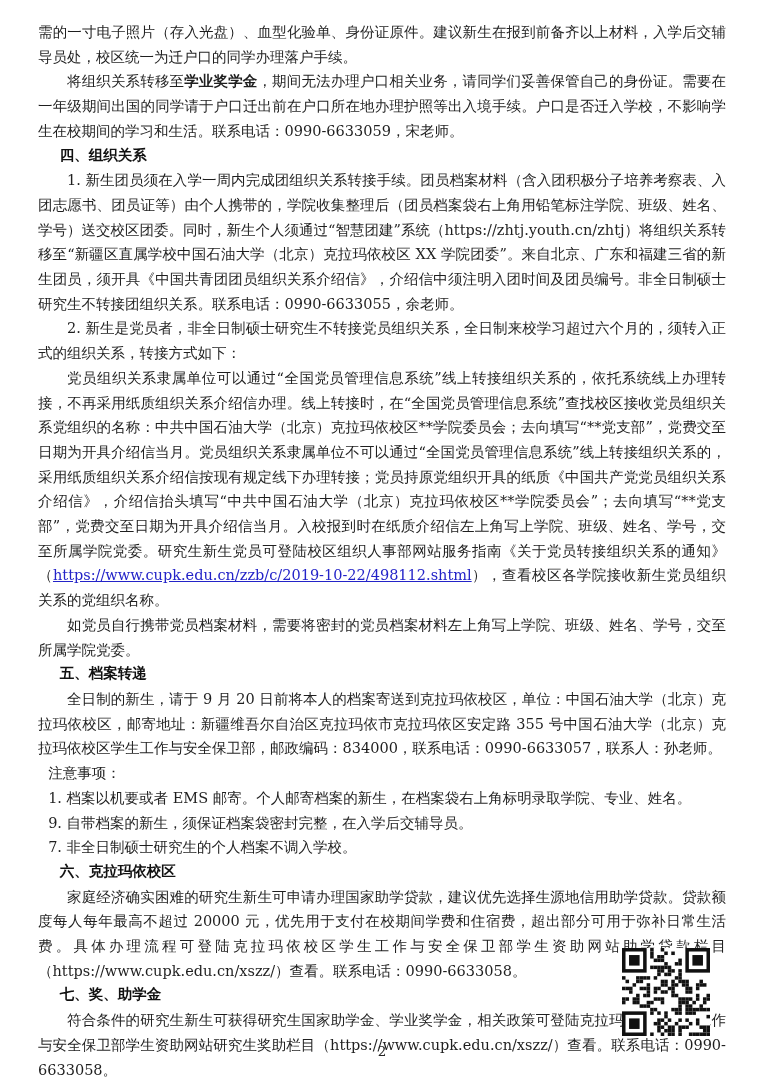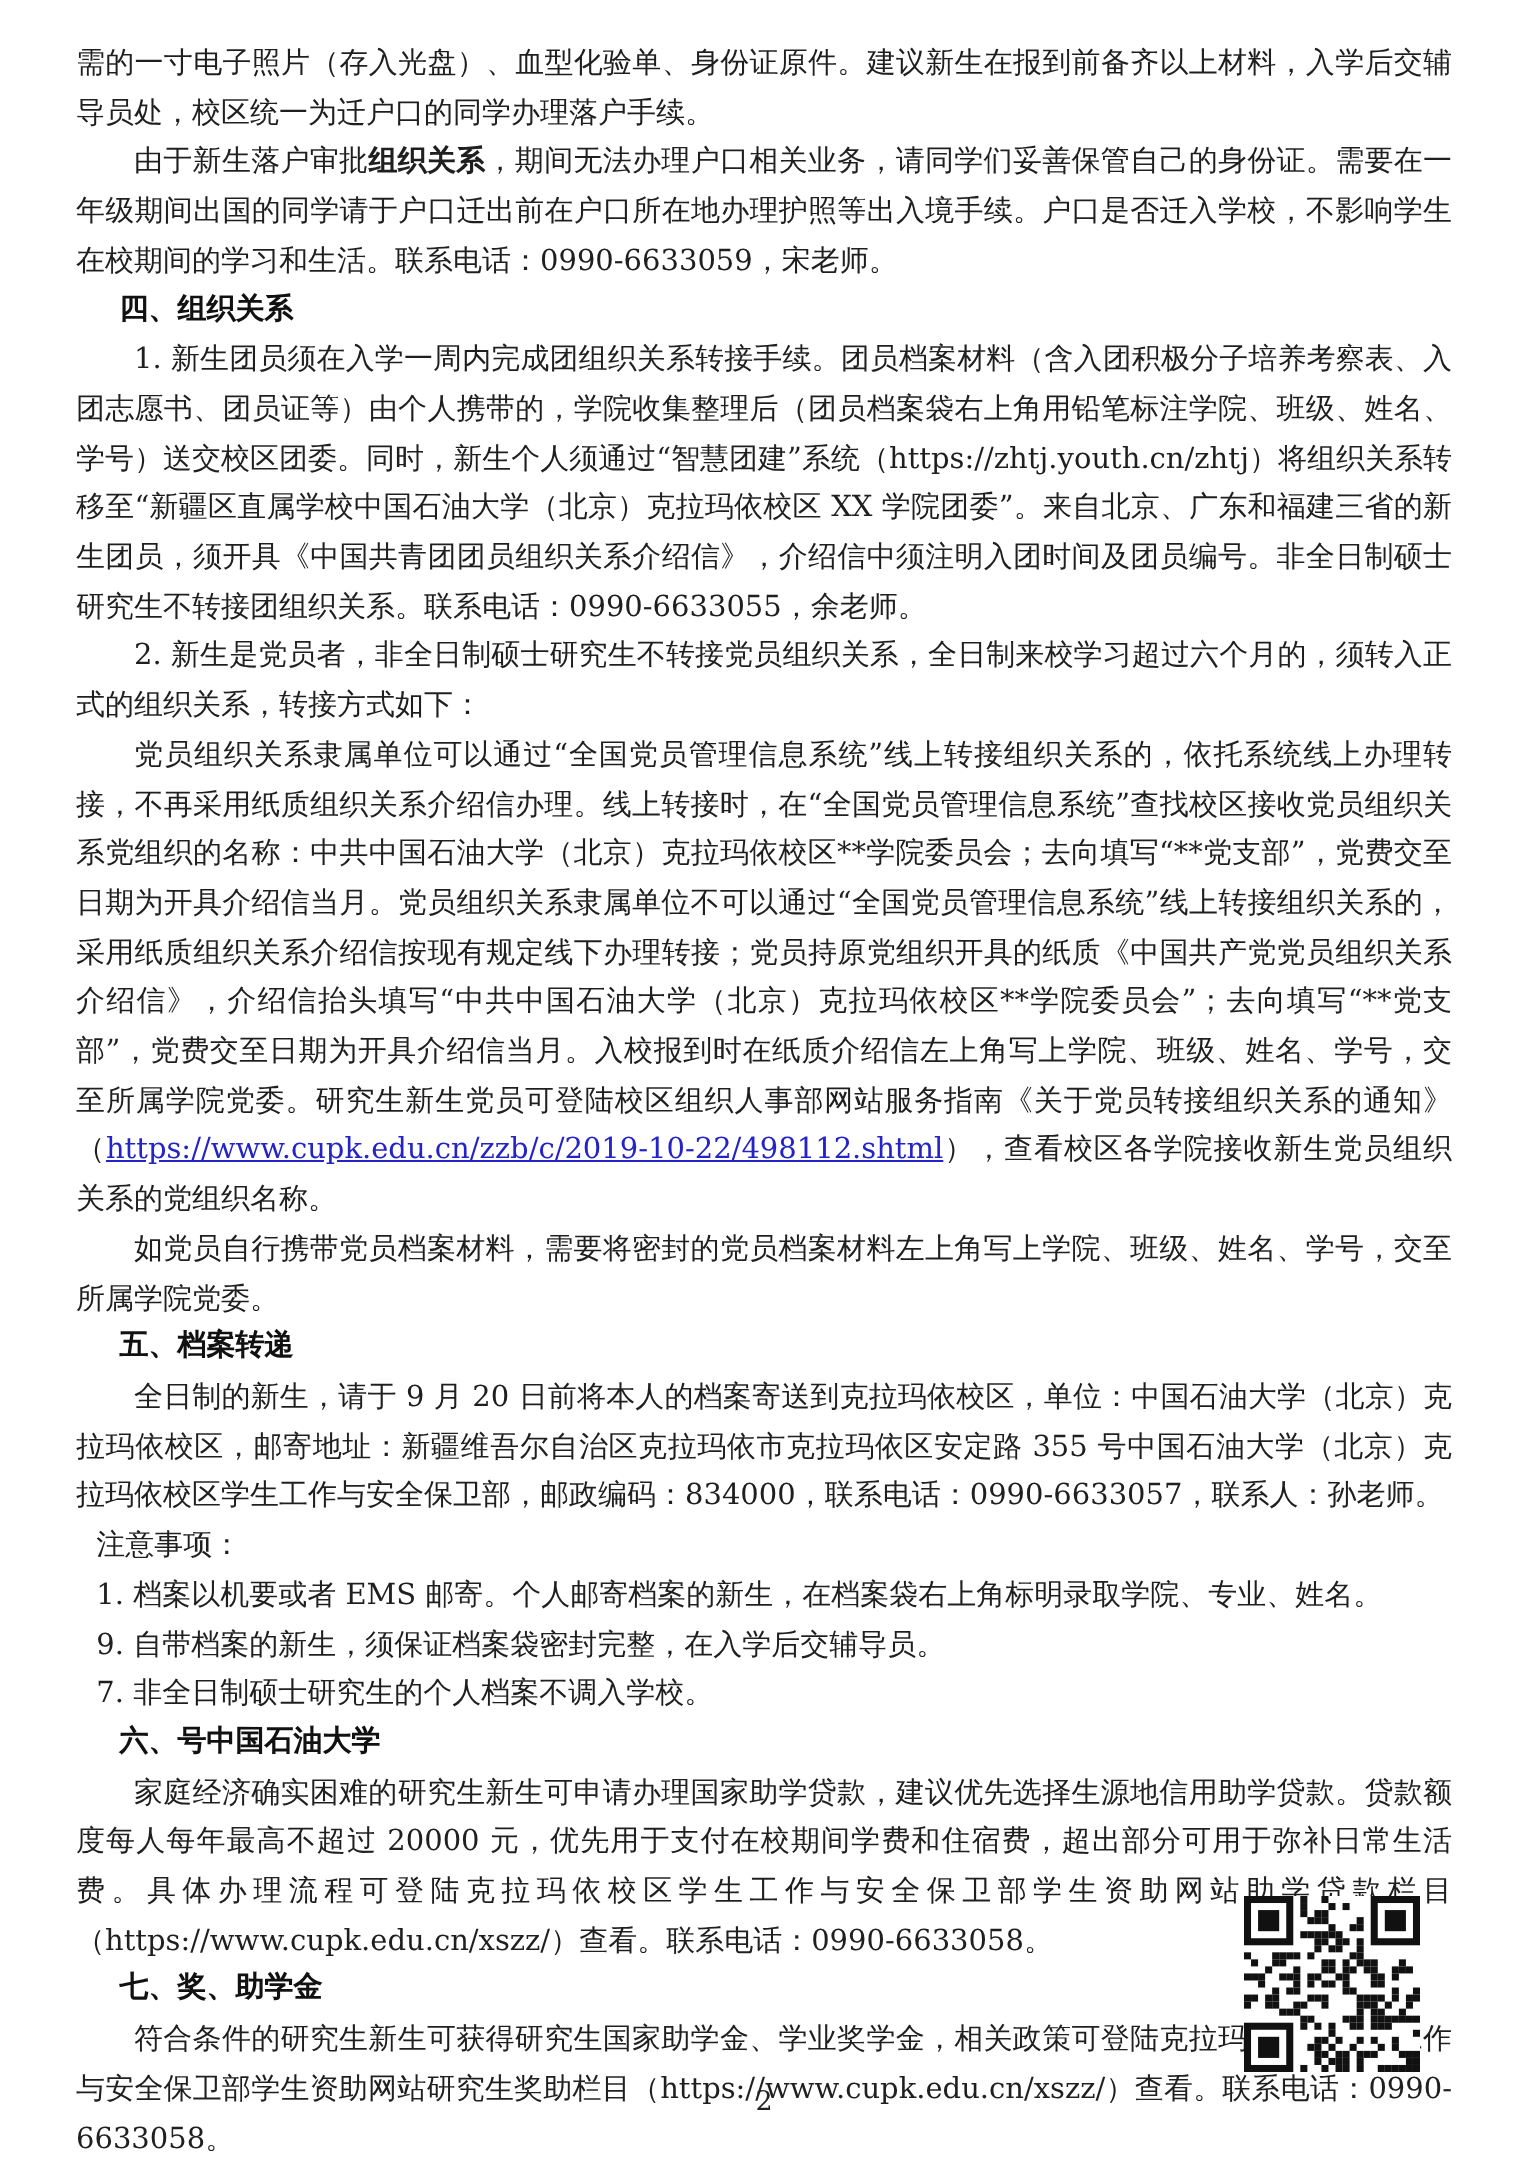--- a/index.html
+++ b/index.html
@@ -44,42 +44,42 @@
     color:#222;
   }
 </style>
 </head>
 <body>
 
 <div class="page">
 
   <p><span>需的一寸电子照片（存入光盘）、血型化验单、身份证原件。建议新生在报到前备齐以上材料，入学后交辅导员处，校区统一为迁户口的同学办理落户手续。</span></p>
 
-  <p class="ind2"><span>由于新生落户审批</span><span class="b">组织关系</span><span>，期间无法办理户口相关业务，请同学们妥善保管自己的身份证。需要在一年级期间出国的同学请于户口迁出前在户口所在地办理护照等出入境手续。户口是否迁入学校，不影响学生在校期间的学习和生活。联系电话：0990-6633059，宋老师。</span></p>
+  <p class="ind2"><span>将组织关系转移至</span><span class="b">学业奖学金</span><span>，期间无法办理户口相关业务，请同学们妥善保管自己的身份证。需要在一年级期间出国的同学请于户口迁出前在户口所在地办理护照等出入境手续。户口是否迁入学校，不影响学生在校期间的学习和生活。联系电话：0990-6633059，宋老师。</span></p>
 
   <p class="h">四、组织关系</p>
 
   <p class="ind2">1. 新生团员须在入学一周内完成团组织关系转接手续。团员档案材料（含入团积极分子培养考察表、入团志愿书、团员证等）由个人携带的，学院收集整理后（团员档案袋右上角用铅笔标注学院、班级、姓名、学号）送交校区团委。同时，新生个人须通过“智慧团建”系统（https://zhtj.youth.cn/zhtj）将组织关系转移至“新疆区直属学校中国石油大学（北京）克拉玛依校区 XX 学院团委”。来自北京、广东和福建三省的新生团员，须开具《中国共青团团员组织关系介绍信》，介绍信中须注明入团时间及团员编号。非全日制硕士研究生不转接团组织关系。联系电话：0990-6633055，余老师。</p>
 
   <p class="ind2">2. 新生是党员者，非全日制硕士研究生不转接党员组织关系，全日制来校学习超过六个月的，须转入正式的组织关系，转接方式如下：</p>
 
   <p class="ind2"><span>党员组织关系隶属单位可以通过“全国党员管理信息系统”线上转接组织关系的，依托系统线上办理转接，不再采用纸质组织关系介绍信办理。线上转接时，在“全国党员管理信息系统”查找校区接收党员组织关系党组织的名称：中共中国石油大学（北京）克拉玛依校区**学院委员会；去向填写“**党支部”，党费交至日期为开具介绍信当月。党员组织关系隶属单位不可以通过“全国党员管理信息系统”线上转接组织关系的，采用纸质组织关系介绍信按现有规定线下办理转接；党员持原党组织开具的纸质《中国共产党党员组织关系介绍信》，介绍信抬头填写“中共中国石油大学（北京）克拉玛依校区**学院委员会”；去向填写“**党支部”，党费交至日期为开具介绍信当月。入校报到时在纸质介绍信左上角写上学院、班级、姓名、学号，交至所属学院党委。研究生新生党员可登陆校区组织人事部网站服务指南《关于党员转接组织关系的通知》（</span><a class="doclink">https://www.cupk.edu.cn/zzb/c/2019-10-22/498112.shtml</a><span>），查看校区各学院接收新生党员组织关系的党组织名称。</span></p>
 
   <p class="ind2">如党员自行携带党员档案材料，需要将密封的党员档案材料左上角写上学院、班级、姓名、学号，交至所属学院党委。</p>
 
   <p class="h">五、档案转递</p>
 
   <p class="ind2">全日制的新生，请于 9 月 20 日前将本人的档案寄送到克拉玛依校区，单位：中国石油大学（北京）克拉玛依校区，邮寄地址：新疆维吾尔自治区克拉玛依市克拉玛依区安定路 355 号中国石油大学（北京）克拉玛依校区学生工作与安全保卫部，邮政编码：834000，联系电话：0990-6633057，联系人：孙老师。</p>
 
   <p class="ind07">注意事项：</p>
   <p class="ind07">1. 档案以机要或者 EMS 邮寄。个人邮寄档案的新生，在档案袋右上角标明录取学院、专业、姓名。</p>
   <p class="ind07">9. 自带档案的新生，须保证档案袋密封完整，在入学后交辅导员。</p>
   <p class="ind07">7. 非全日制硕士研究生的个人档案不调入学校。</p>
 
-  <p class="h">六、号中国石油大学</p>
+  <p class="h">六、克拉玛依校区</p>
 
   <p class="ind2">家庭经济确实困难的研究生新生可申请办理国家助学贷款，建议优先选择生源地信用助学贷款。贷款额度每人每年最高不超过 20000 元，优先用于支付在校期间学费和住宿费，超出部分可用于弥补日常生活费。具体办理流程可登陆克拉玛依校区学生工作与安全保卫部学生资助网站助学贷款栏目（https://www.cupk.edu.cn/xszz/）查看。联系电话：0990-6633058。</p>
 
   <p class="h">七、奖、助学金</p>
 
   <p class="ind2">符合条件的研究生新生可获得研究生国家助学金、学业奖学金，相关政策可登陆克拉玛依校区学生工作与安全保卫部学生资助网站研究生奖助栏目（https://www.cupk.edu.cn/xszz/）查看。联系电话：0990-6633058。</p>
 
   <div class="qr">
       <svg viewBox="0 0 88 88" xmlns="http://www.w3.org/2000/svg">
         <rect width="88" height="88" fill="#fff"></rect>

